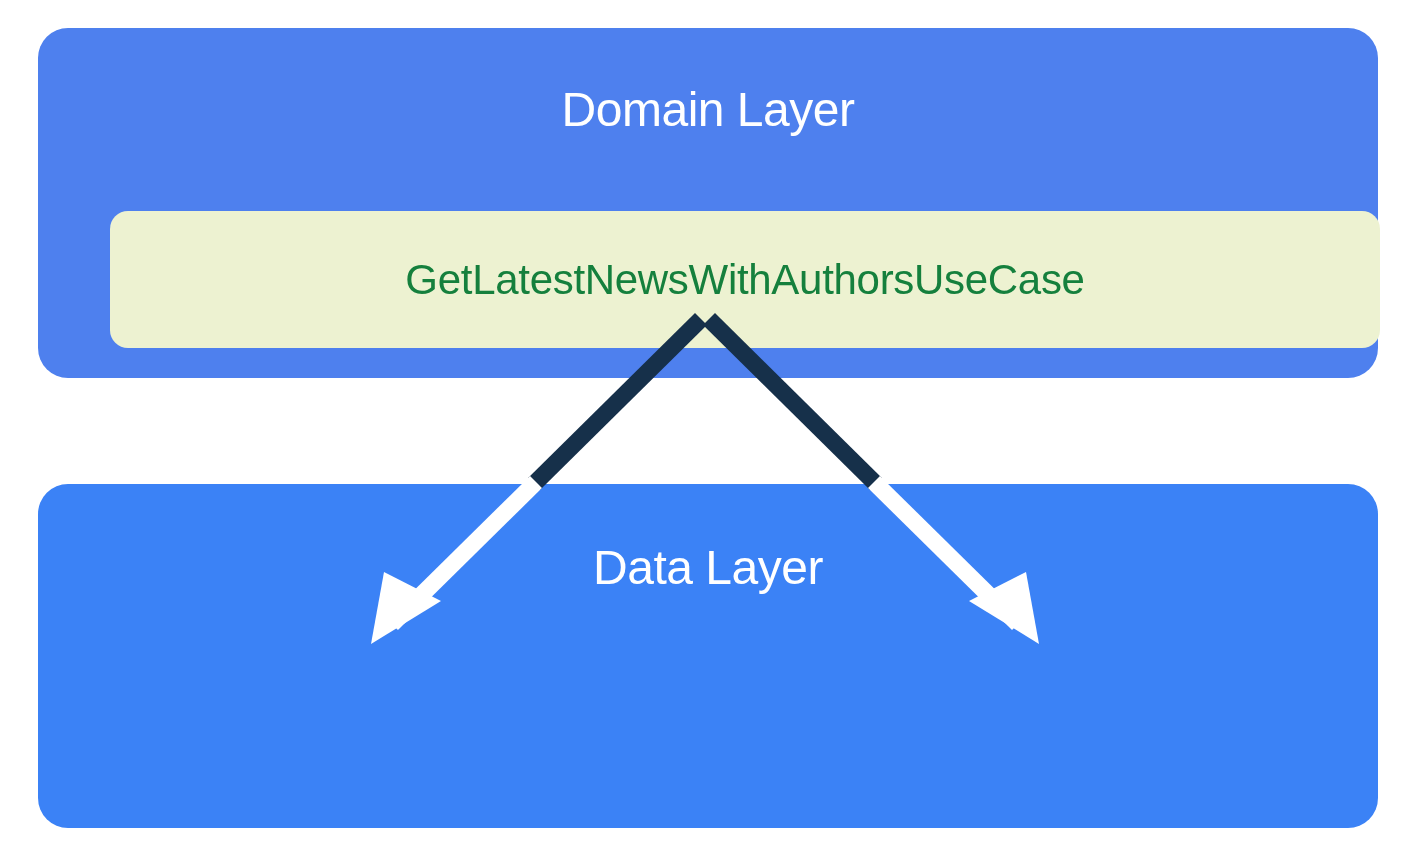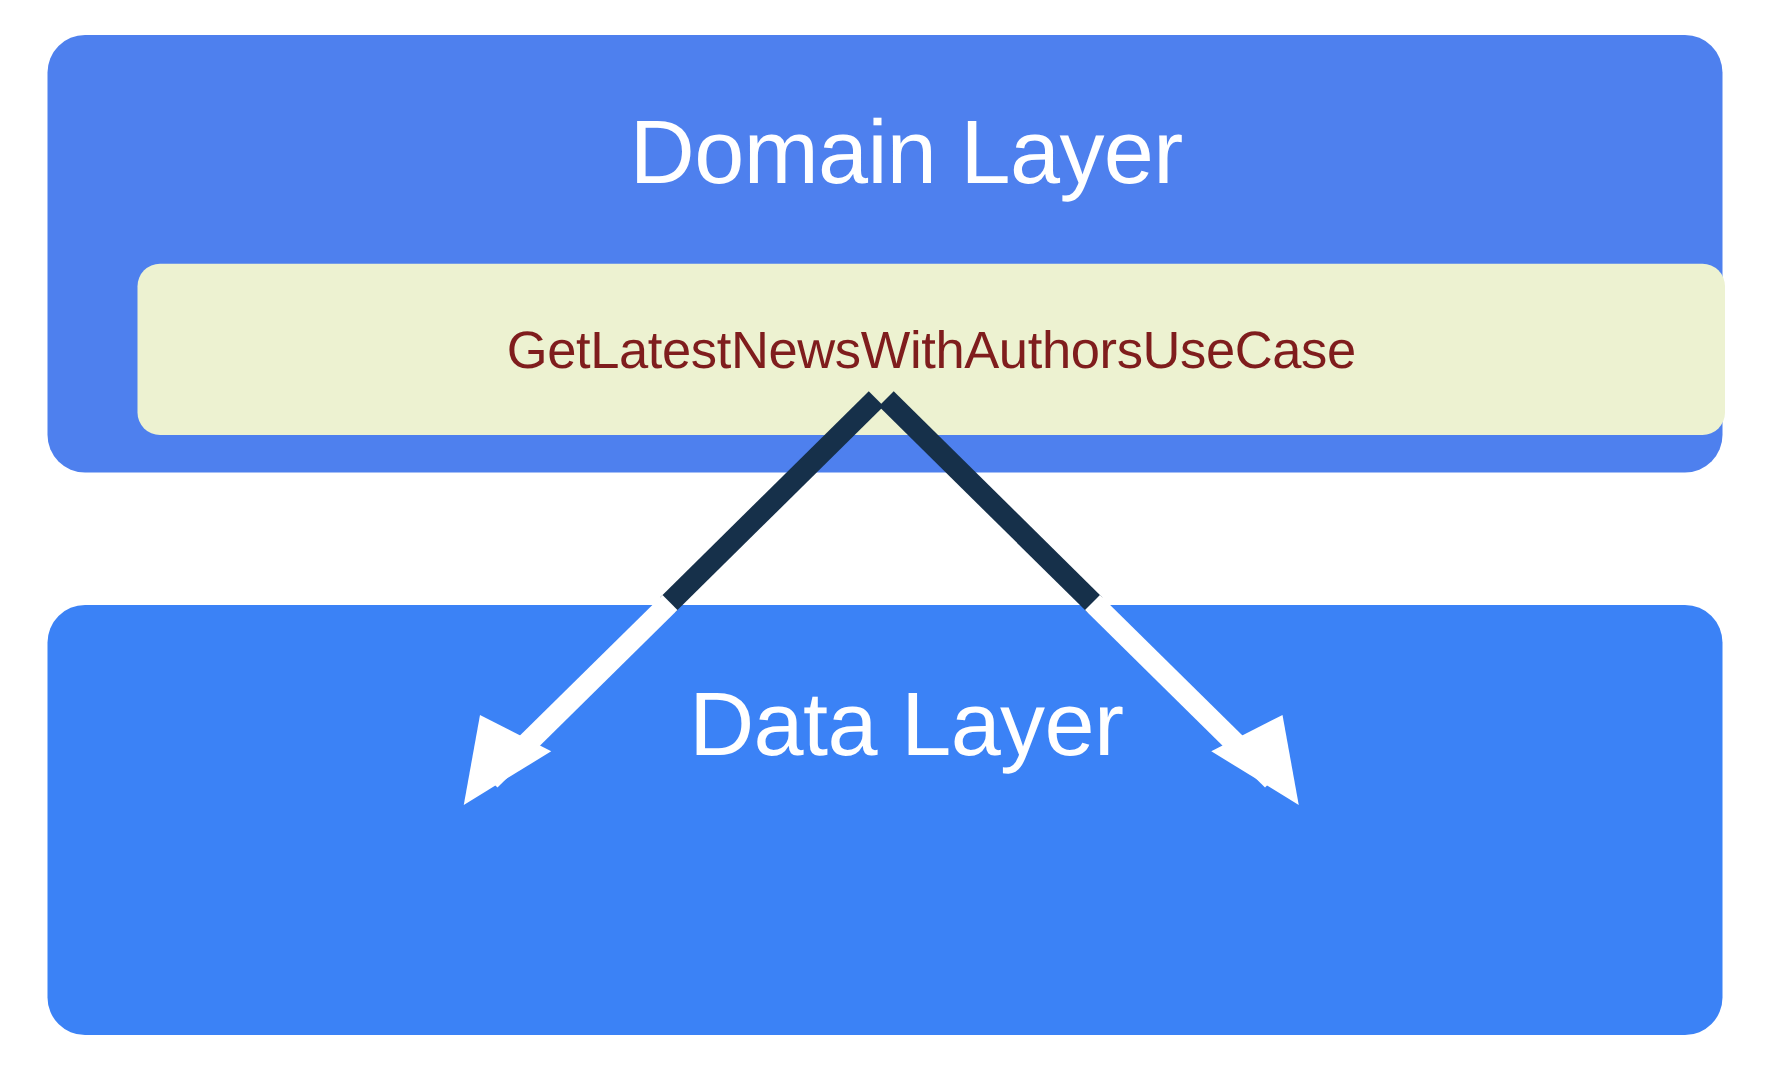--- a/index.html
+++ b/index.html
@@ -42,43 +42,43 @@
     left: 38px;
     top: 484px;
     width: 1340px;
     height: 344px;
     background: #3b82f6;
     border-radius: 30px;
   }
 
   .layer-title {
     position: absolute;
-    left: 17px;
+    left: 0;
     width: 100%;
     text-align: center;
     color: #ffffff;
-    font-size: 72px;
+    font-size: 48px;
     font-weight: 400;
     line-height: 1;
     letter-spacing: -0.5px;
     white-space: nowrap;
   }
 
   .domain-panel .layer-title { top: 58px; }
   .data-panel   .layer-title { top: 60px; }
 
   
   .component-box {
     position: absolute;
     box-sizing: border-box;
     display: flex;
     align-items: center;
     justify-content: center;
     border-radius: 18px;
-    color: #7f1d1d;
+    color: #15803d;
     font-size: 42px;
     font-weight: 400;
     letter-spacing: -0.3px;
     white-space: nowrap;
   }
 
   .usecase-box {
     left: 72px;
     top: 183px;
     width: 1270px;

